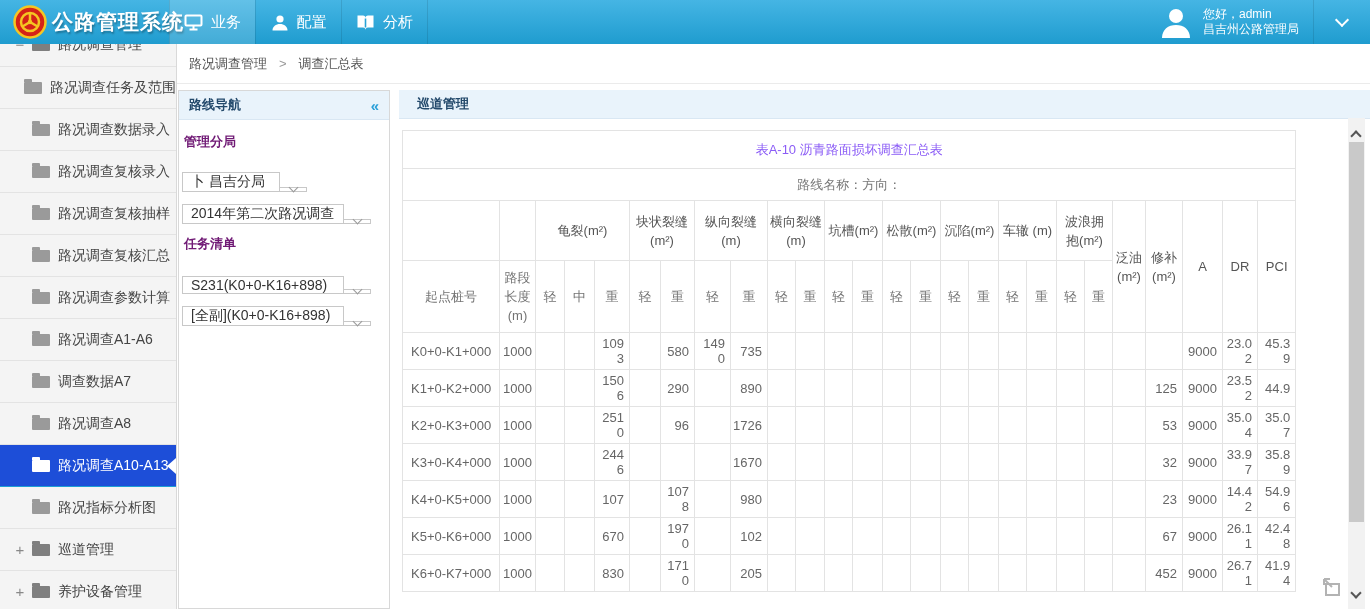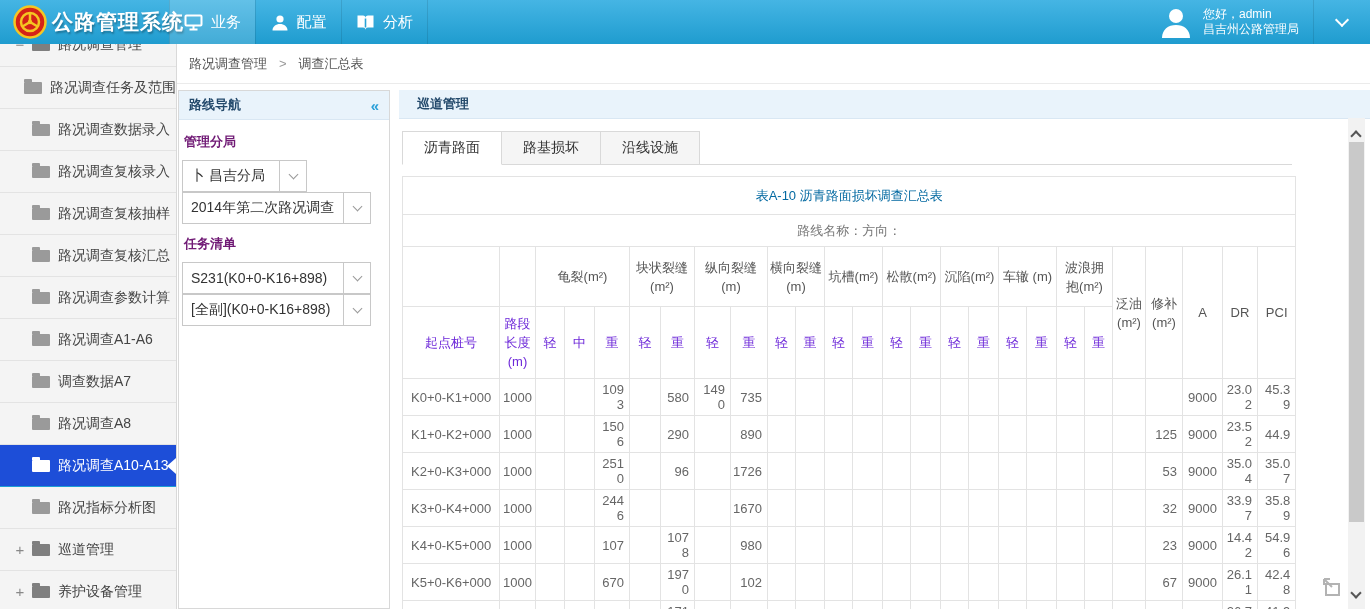--- a/index.html
+++ b/index.html
@@ -48,41 +48,41 @@
   .bc-sep{color:#999;}
   
   .panel-header{height:26px;background:#e9f3fb;border-bottom:1px solid #d9e7f3;display:flex;
                 align-items:center;justify-content:space-between;padding:1px 10px;
                 font-size:13px;font-weight:bold;color:#23496b;}
   .collapse{color:#2a9fd8;font-size:15px;font-weight:bold;cursor:pointer;}
   .nav-panel{position:absolute;left:178px;top:90px;width:212px;bottom:0;background:#fff;
              border:1px solid #d8d8d8;box-sizing:border-box;}
   .np-body{padding:2px 8px 0 3px;}
   .field-label{color:#701a75;font-weight:bold;font-size:13px;margin:11px 0 9px 2px;}
-  .select{display:flex;height:32px;}
+  .select{display:flex;height:32px;align-items:flex-end;}
   .select .txt{border:1px solid #c8c8c8;background:#fff;padding:0 8px;font-size:14px;color:#333;
                display:flex;align-items:center;white-space:nowrap;overflow:hidden;width:144px;}
   .select.narrow .txt{width:80px;}
   .select .btn{width:26px;border:1px solid #c8c8c8;margin-left:-1px;background:#fff;
                display:flex;align-items:center;justify-content:center;cursor:pointer;}
   
   .data-panel{position:absolute;left:399px;top:90px;right:0;bottom:0;background:#fff;overflow:hidden;}
   .data-panel .panel-header{justify-content:flex-start;padding-left:18px;}
   .dp-tabs{display:flex;margin:12px 0 0 3px;width:890px;border-bottom:1px solid #d9d9d9;box-sizing:border-box;}
   .dp-tab{height:32px;padding:0 21px;display:flex;align-items:center;font-size:14px;color:#333;
           background:#f5f5f5;border:1px solid #d9d9d9;border-bottom:none;margin-right:-1px;cursor:pointer;}
   .dp-tab.active{background:#fff;position:relative;margin-bottom:-1px;border-bottom:1px solid #fff;}
   .report{border-collapse:collapse;table-layout:fixed;width:894px;margin:11px 0 0 3px;
           font-size:13px;color:#666;}
   .report th,.report td{border:1px solid #e3e3e3;font-weight:normal;padding:1px 2px;text-align:center;
           overflow:hidden;word-break:break-all;}
-  .t-title{height:35px;color:#0369a1;}
+  .t-title{height:35px;color:#8b5cf6;}
   .t-sub{height:29px;color:#777;}
   .g-row th{height:57px;color:#555;line-height:19px;}
-  .s-row th{height:69px;color:#6d28d9;line-height:19px;margin-top:48px;}
+  .s-row th{height:69px;color:#737373;line-height:19px;margin-top:48px;}
   .report tbody td{height:34px;}
   .report td.c0{text-align:left;padding-left:8px;}
   .report td.c1{text-align:center;}
   .report td.num{text-align:right;padding-right:5px;}
   
   .vscroll{position:absolute;right:5px;top:28px;width:17px;bottom:0;background:#f2f2f2;cursor:pointer;}
   .vs-up{position:absolute;top:8px;left:4px;}
   .vs-down{position:absolute;bottom:8px;left:4px;}
   .vs-thumb{position:absolute;top:24px;left:1px;width:15px;height:380px;background:#c9c9c9;}
   .popout{position:absolute;right:26px;bottom:10px;width:24px;height:24px;cursor:pointer;}
@@ -261,25 +261,20 @@
           <span class="chev g"></span>
         </div>
       </div>
     </div>
 </div>
 
 <div class="data-panel">
   <div class="panel-header">
     <span>巡道管理</span>
   </div>
-  <div class="dp-tabs">
-      <div class="dp-tab active">沥青路面</div>
-      <div class="dp-tab">路基损坏</div>
-      <div class="dp-tab">沿线设施</div>
-    </div>
   <table class="report">
       <colgroup>
         <col style="width: 97px;">
         <col style="width: 36px;">
         <col style="width: 29px;">
         <col style="width: 30px;">
         <col style="width: 35px;">
         <col style="width: 31px;">
         <col style="width: 34px;">
         <col style="width: 36px;">

